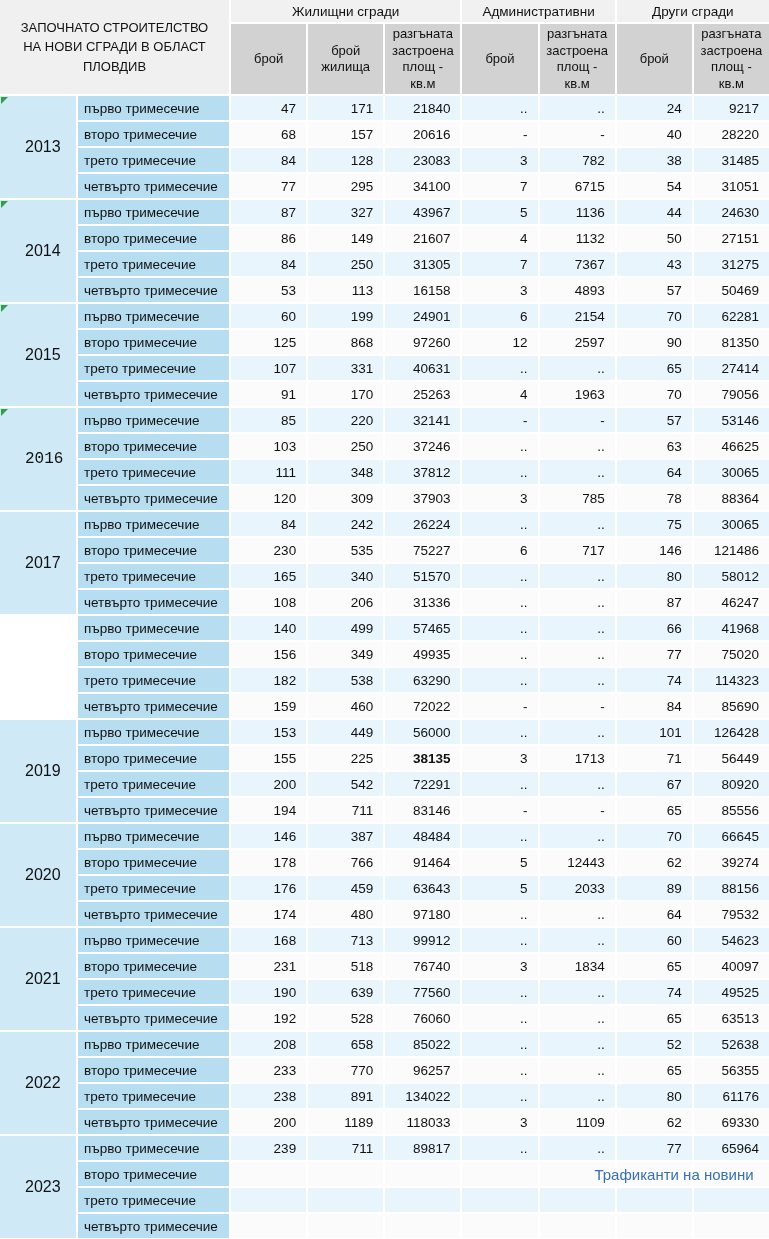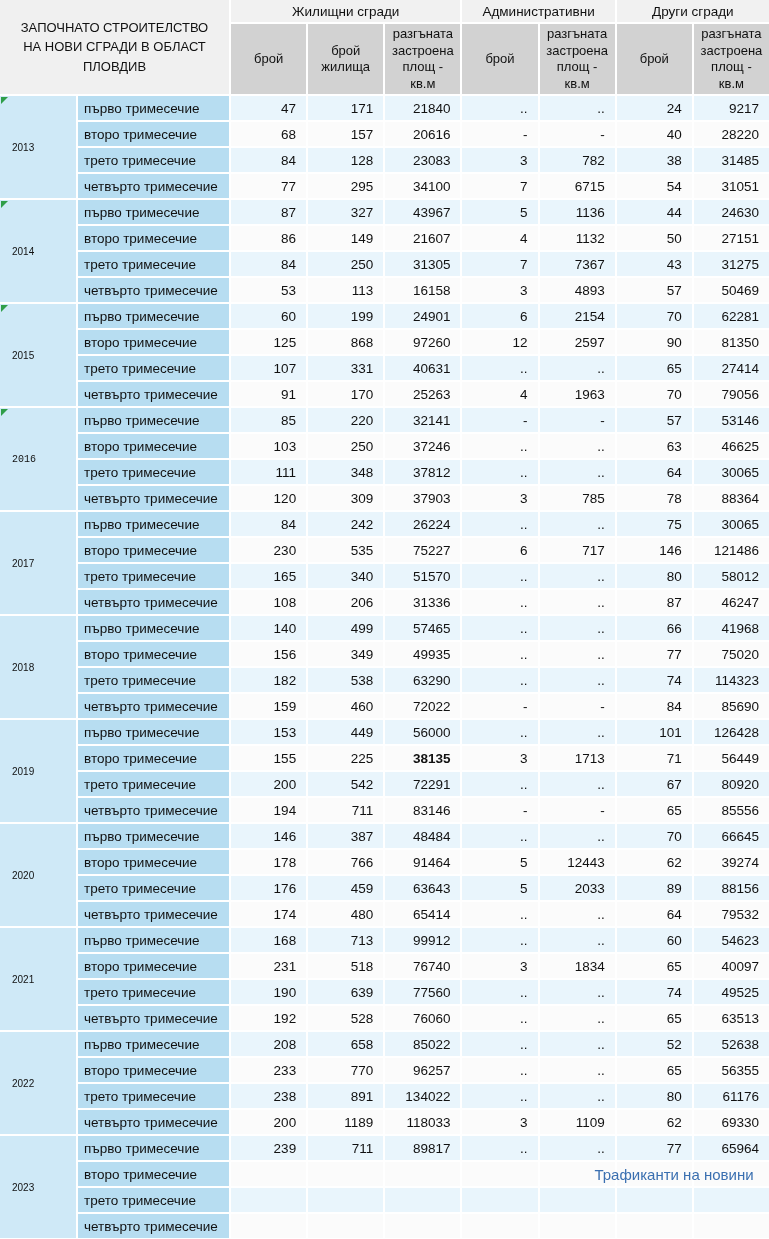--- a/index.html
+++ b/index.html
@@ -55,22 +55,22 @@
     grid-row:2;
     background:var(--c-sub-bg);
     display:flex;align-items:center;justify-content:center;
     text-align:center;
     font-size:13px;line-height:16.5px;
     padding:2px 3px;
   }
   .year-cell{
     background:var(--c-year-bg);
     display:flex;align-items:center;
-    padding-left:12px;
-    font-size:10px;
+    padding-left:25px;
+    font-size:16px;
     position:relative;
   }
   .flag-tri{
     position:absolute;top:1px;left:1px;
     width:0;height:0;
     border-top:7px solid var(--c-flag);
     border-right:7px solid transparent;
   }
   .quarter-cell{
     background:var(--c-quarter-bg);
@@ -302,23 +302,20 @@
     <div class="cell value-cell shade-a" style="grid-area: 21 / 8;">80</div>
     <div class="cell value-cell shade-a" style="grid-area: 21 / 9;">58012</div>
     <div class="cell quarter-cell" style="grid-area: 22 / 2;">четвърто тримесечие</div>
     <div class="cell value-cell shade-b" style="grid-area: 22 / 3;">108</div>
     <div class="cell value-cell shade-b" style="grid-area: 22 / 4;">206</div>
     <div class="cell value-cell shade-b" style="grid-area: 22 / 5;">31336</div>
     <div class="cell value-cell shade-b" style="grid-area: 22 / 6;">..</div>
     <div class="cell value-cell shade-b" style="grid-area: 22 / 7;">..</div>
     <div class="cell value-cell shade-b" style="grid-area: 22 / 8;">87</div>
     <div class="cell value-cell shade-b" style="grid-area: 22 / 9;">46247</div>
-    <div class="cell year-cell" style="grid-area: 23 / 1 / span 4;">
-      <span>2018</span>
-    </div>
     <div class="cell quarter-cell" style="grid-area: 23 / 2;">първо тримесечие</div>
     <div class="cell value-cell shade-a" style="grid-area: 23 / 3;">140</div>
     <div class="cell value-cell shade-a" style="grid-area: 23 / 4;">499</div>
     <div class="cell value-cell shade-a" style="grid-area: 23 / 5;">57465</div>
     <div class="cell value-cell shade-a" style="grid-area: 23 / 6;">..</div>
     <div class="cell value-cell shade-a" style="grid-area: 23 / 7;">..</div>
     <div class="cell value-cell shade-a" style="grid-area: 23 / 8;">66</div>
     <div class="cell value-cell shade-a" style="grid-area: 23 / 9;">41968</div>
     <div class="cell quarter-cell" style="grid-area: 24 / 2;">второ тримесечие</div>
     <div class="cell value-cell shade-b" style="grid-area: 24 / 3;">156</div>
@@ -402,21 +399,21 @@
     <div class="cell value-cell shade-a" style="grid-area: 33 / 3;">176</div>
     <div class="cell value-cell shade-a" style="grid-area: 33 / 4;">459</div>
     <div class="cell value-cell shade-a" style="grid-area: 33 / 5;">63643</div>
     <div class="cell value-cell shade-a" style="grid-area: 33 / 6;">5</div>
     <div class="cell value-cell shade-a" style="grid-area: 33 / 7;">2033</div>
     <div class="cell value-cell shade-a" style="grid-area: 33 / 8;">89</div>
     <div class="cell value-cell shade-a" style="grid-area: 33 / 9;">88156</div>
     <div class="cell quarter-cell" style="grid-area: 34 / 2;">четвърто тримесечие</div>
     <div class="cell value-cell shade-b" style="grid-area: 34 / 3;">174</div>
     <div class="cell value-cell shade-b" style="grid-area: 34 / 4;">480</div>
-    <div class="cell value-cell shade-b" style="grid-area: 34 / 5;">65414</div>
+    <div class="cell value-cell shade-b" style="grid-area: 34 / 5;">97180</div>
     <div class="cell value-cell shade-b" style="grid-area: 34 / 6;">..</div>
     <div class="cell value-cell shade-b" style="grid-area: 34 / 7;">..</div>
     <div class="cell value-cell shade-b" style="grid-area: 34 / 8;">64</div>
     <div class="cell value-cell shade-b" style="grid-area: 34 / 9;">79532</div>
     <div class="cell year-cell" style="grid-area: 35 / 1 / span 4;">
       <span>2021</span>
     </div>
     <div class="cell quarter-cell" style="grid-area: 35 / 2;">първо тримесечие</div>
     <div class="cell value-cell shade-a" style="grid-area: 35 / 3;">168</div>
     <div class="cell value-cell shade-a" style="grid-area: 35 / 4;">713</div>

